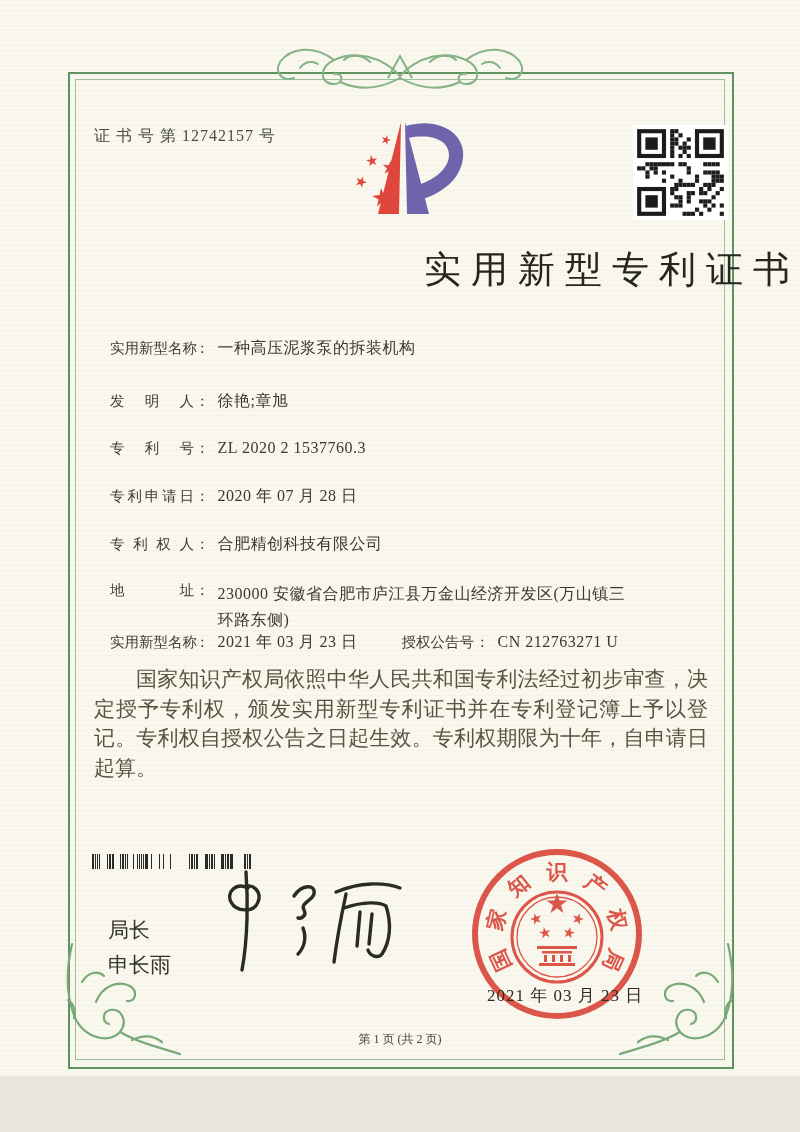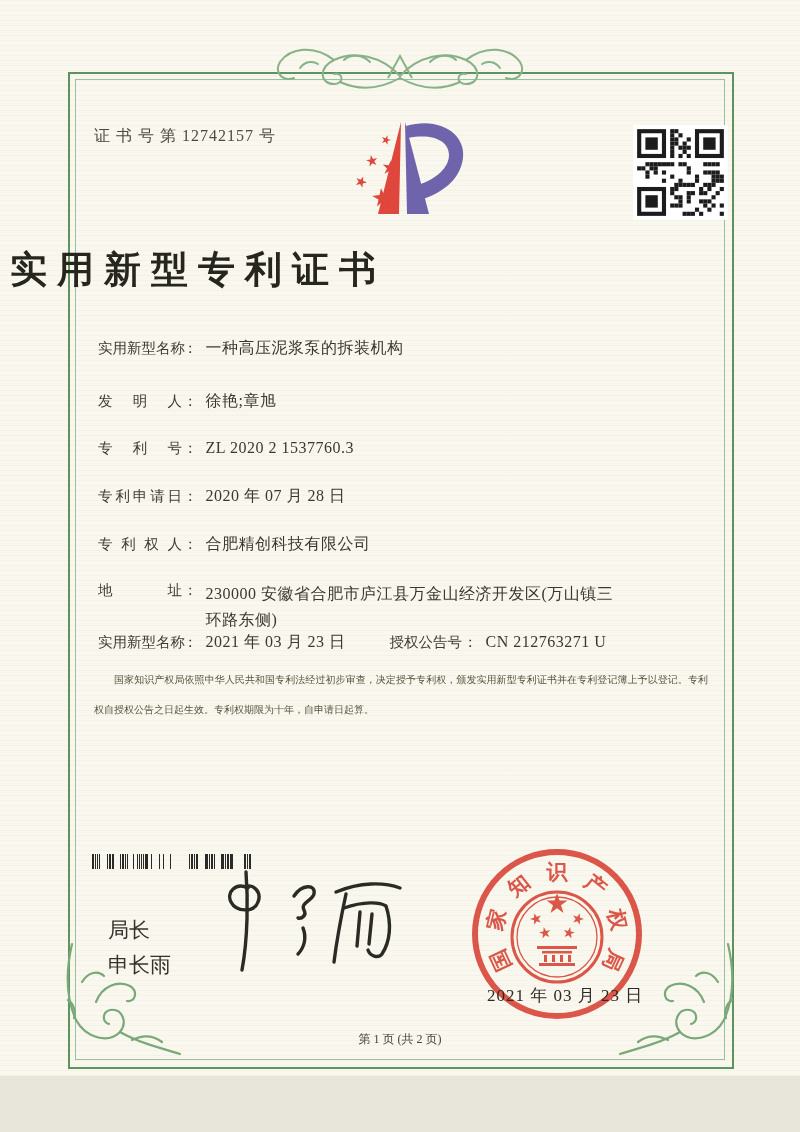--- a/index.html
+++ b/index.html
@@ -11,31 +11,31 @@
     font-family:"Liberation Serif","DejaVu Serif",serif;
     color:#3b3933;
   }
   .border-outer{position:absolute;left:68px;top:72px;width:662px;height:993px;border:2.5px solid #5e925e;}
   .border-inner{position:absolute;left:75px;top:79px;width:648px;height:979px;border:1px solid #9cc09c;}
   .orn{position:absolute;pointer-events:none;}
   .cert-no{position:absolute;left:94px;top:126px;font-size:16px;letter-spacing:1px;color:#4b4b44;}
   .logo{position:absolute;left:336px;top:110px;}
   .qr{position:absolute;left:633px;top:125px;}
   .title{
-    position:absolute;left:0;top:245px;width:100%;text-align:left;
-    font-size:37px;font-weight:700;letter-spacing:10px;text-indent:10px;color:#26261f;
+    position:absolute;left:0;top:245px;width:100%;text-align:right;
+    font-size:37px;font-weight:400;letter-spacing:10px;text-indent:10px;color:#26261f;
   }
   .fields{position:absolute;left:94px;top:0;width:620px;font-size:16px;}
-  .frow{position:absolute;left:4px;white-space:nowrap;}
+  .frow{position:absolute;left:16px;white-space:nowrap;}
   .lbl{display:inline-block;width:84px;font-size:14.5px;text-align:justify;text-align-last:justify;vertical-align:baseline;color:#3e3c35;}
   .colon{font-size:14.5px;margin:0 8px 0 1px;}
   .fval{font-size:16px;letter-spacing:0.5px;color:#3b3831;}
   .fval.wrap{display:inline-block;width:418px;white-space:normal;vertical-align:top;line-height:26px;}
   .grant2{margin-left:44px;}
-  .paras{position:absolute;left:94px;top:665px;width:614px;font-size:10px;line-height:29.5px;color:#58523f;text-align:justify;}
+  .paras{position:absolute;left:94px;top:665px;width:614px;font-size:21px;line-height:29.5px;color:#58523f;text-align:justify;}
   .paras p{margin:0;text-indent:2em;}
   .barcode{position:absolute;left:92px;top:854px;}
   .signoff{position:absolute;left:108px;top:914px;font-size:21px;color:#33322c;line-height:35px;font-family:Liberation Mono, monospace;}
   .signature{position:absolute;left:208px;top:866px;}
   .seal{position:absolute;left:468px;top:845px;mix-blend-mode:multiply;}
   .seal-date{position:absolute;left:487px;top:984px;font-size:17px;letter-spacing:1px;color:#2c2b25;}
   .page-info{position:absolute;left:0;top:1031px;width:100%;text-align:center;font-size:12px;color:#44423a;}
   .back-note{position:absolute;left:0;top:1080px;width:100%;text-align:center;font-size:19px;letter-spacing:5px;color:#56503e;}
 </style>
 </head>

